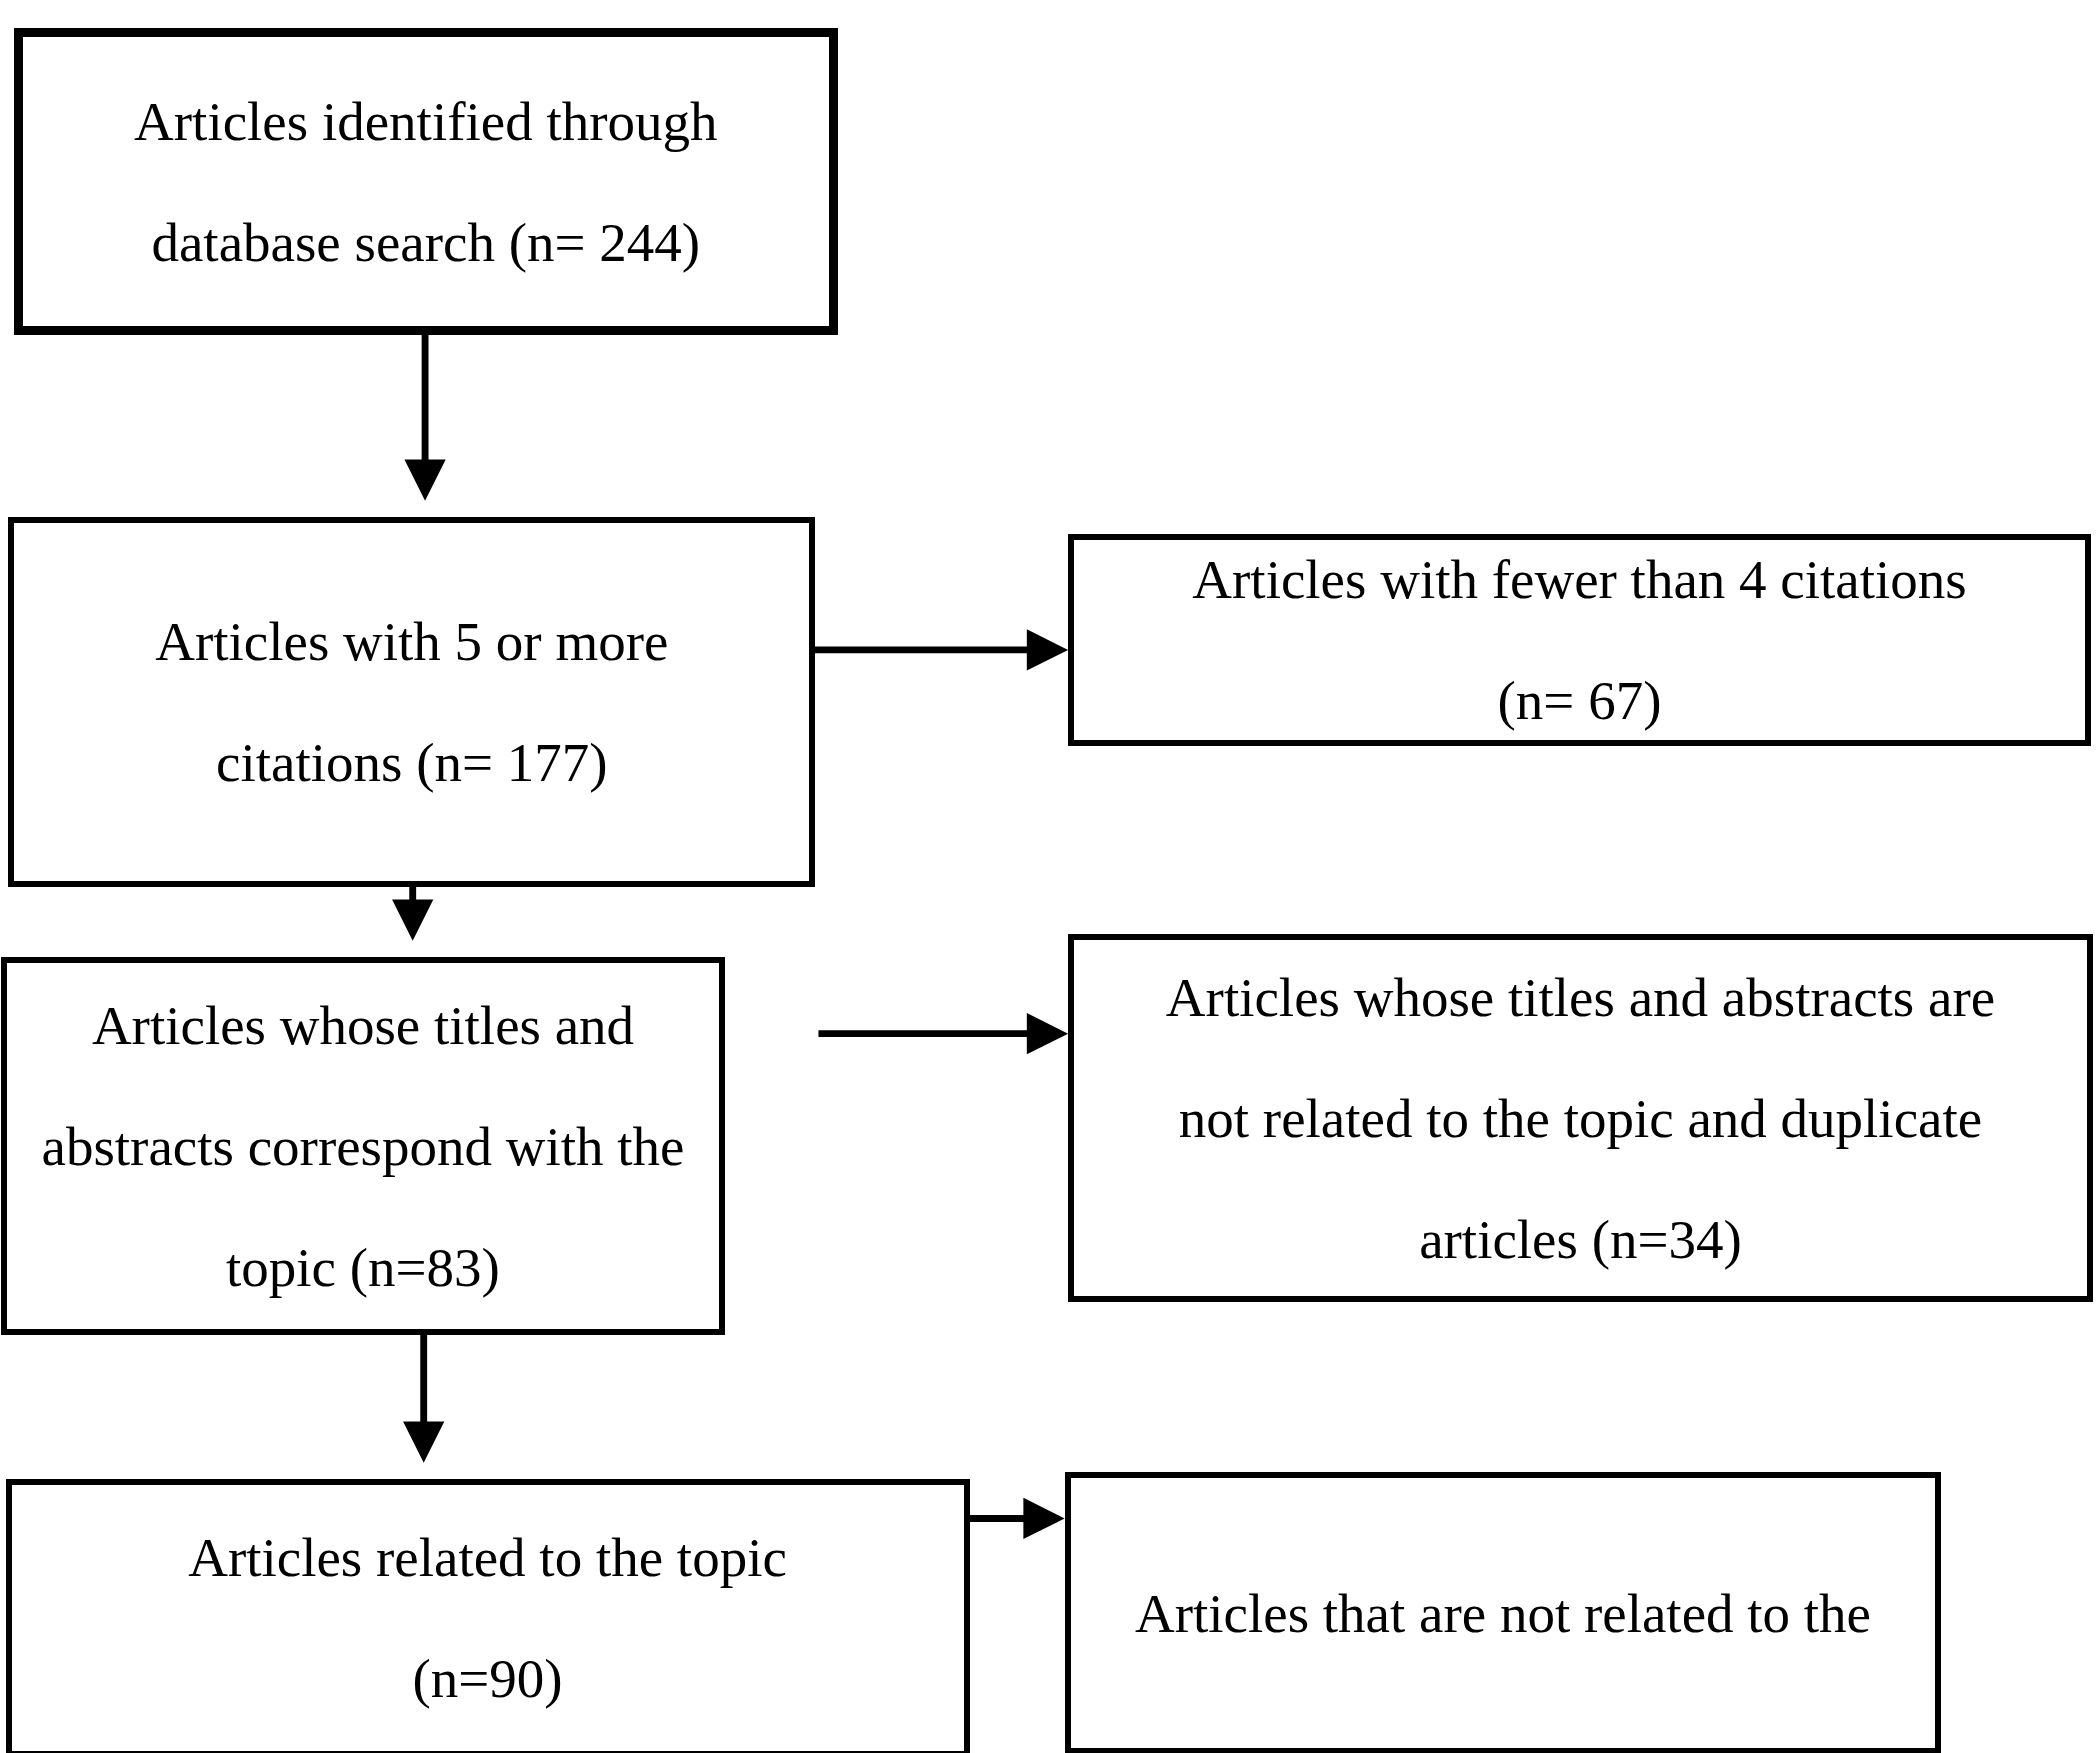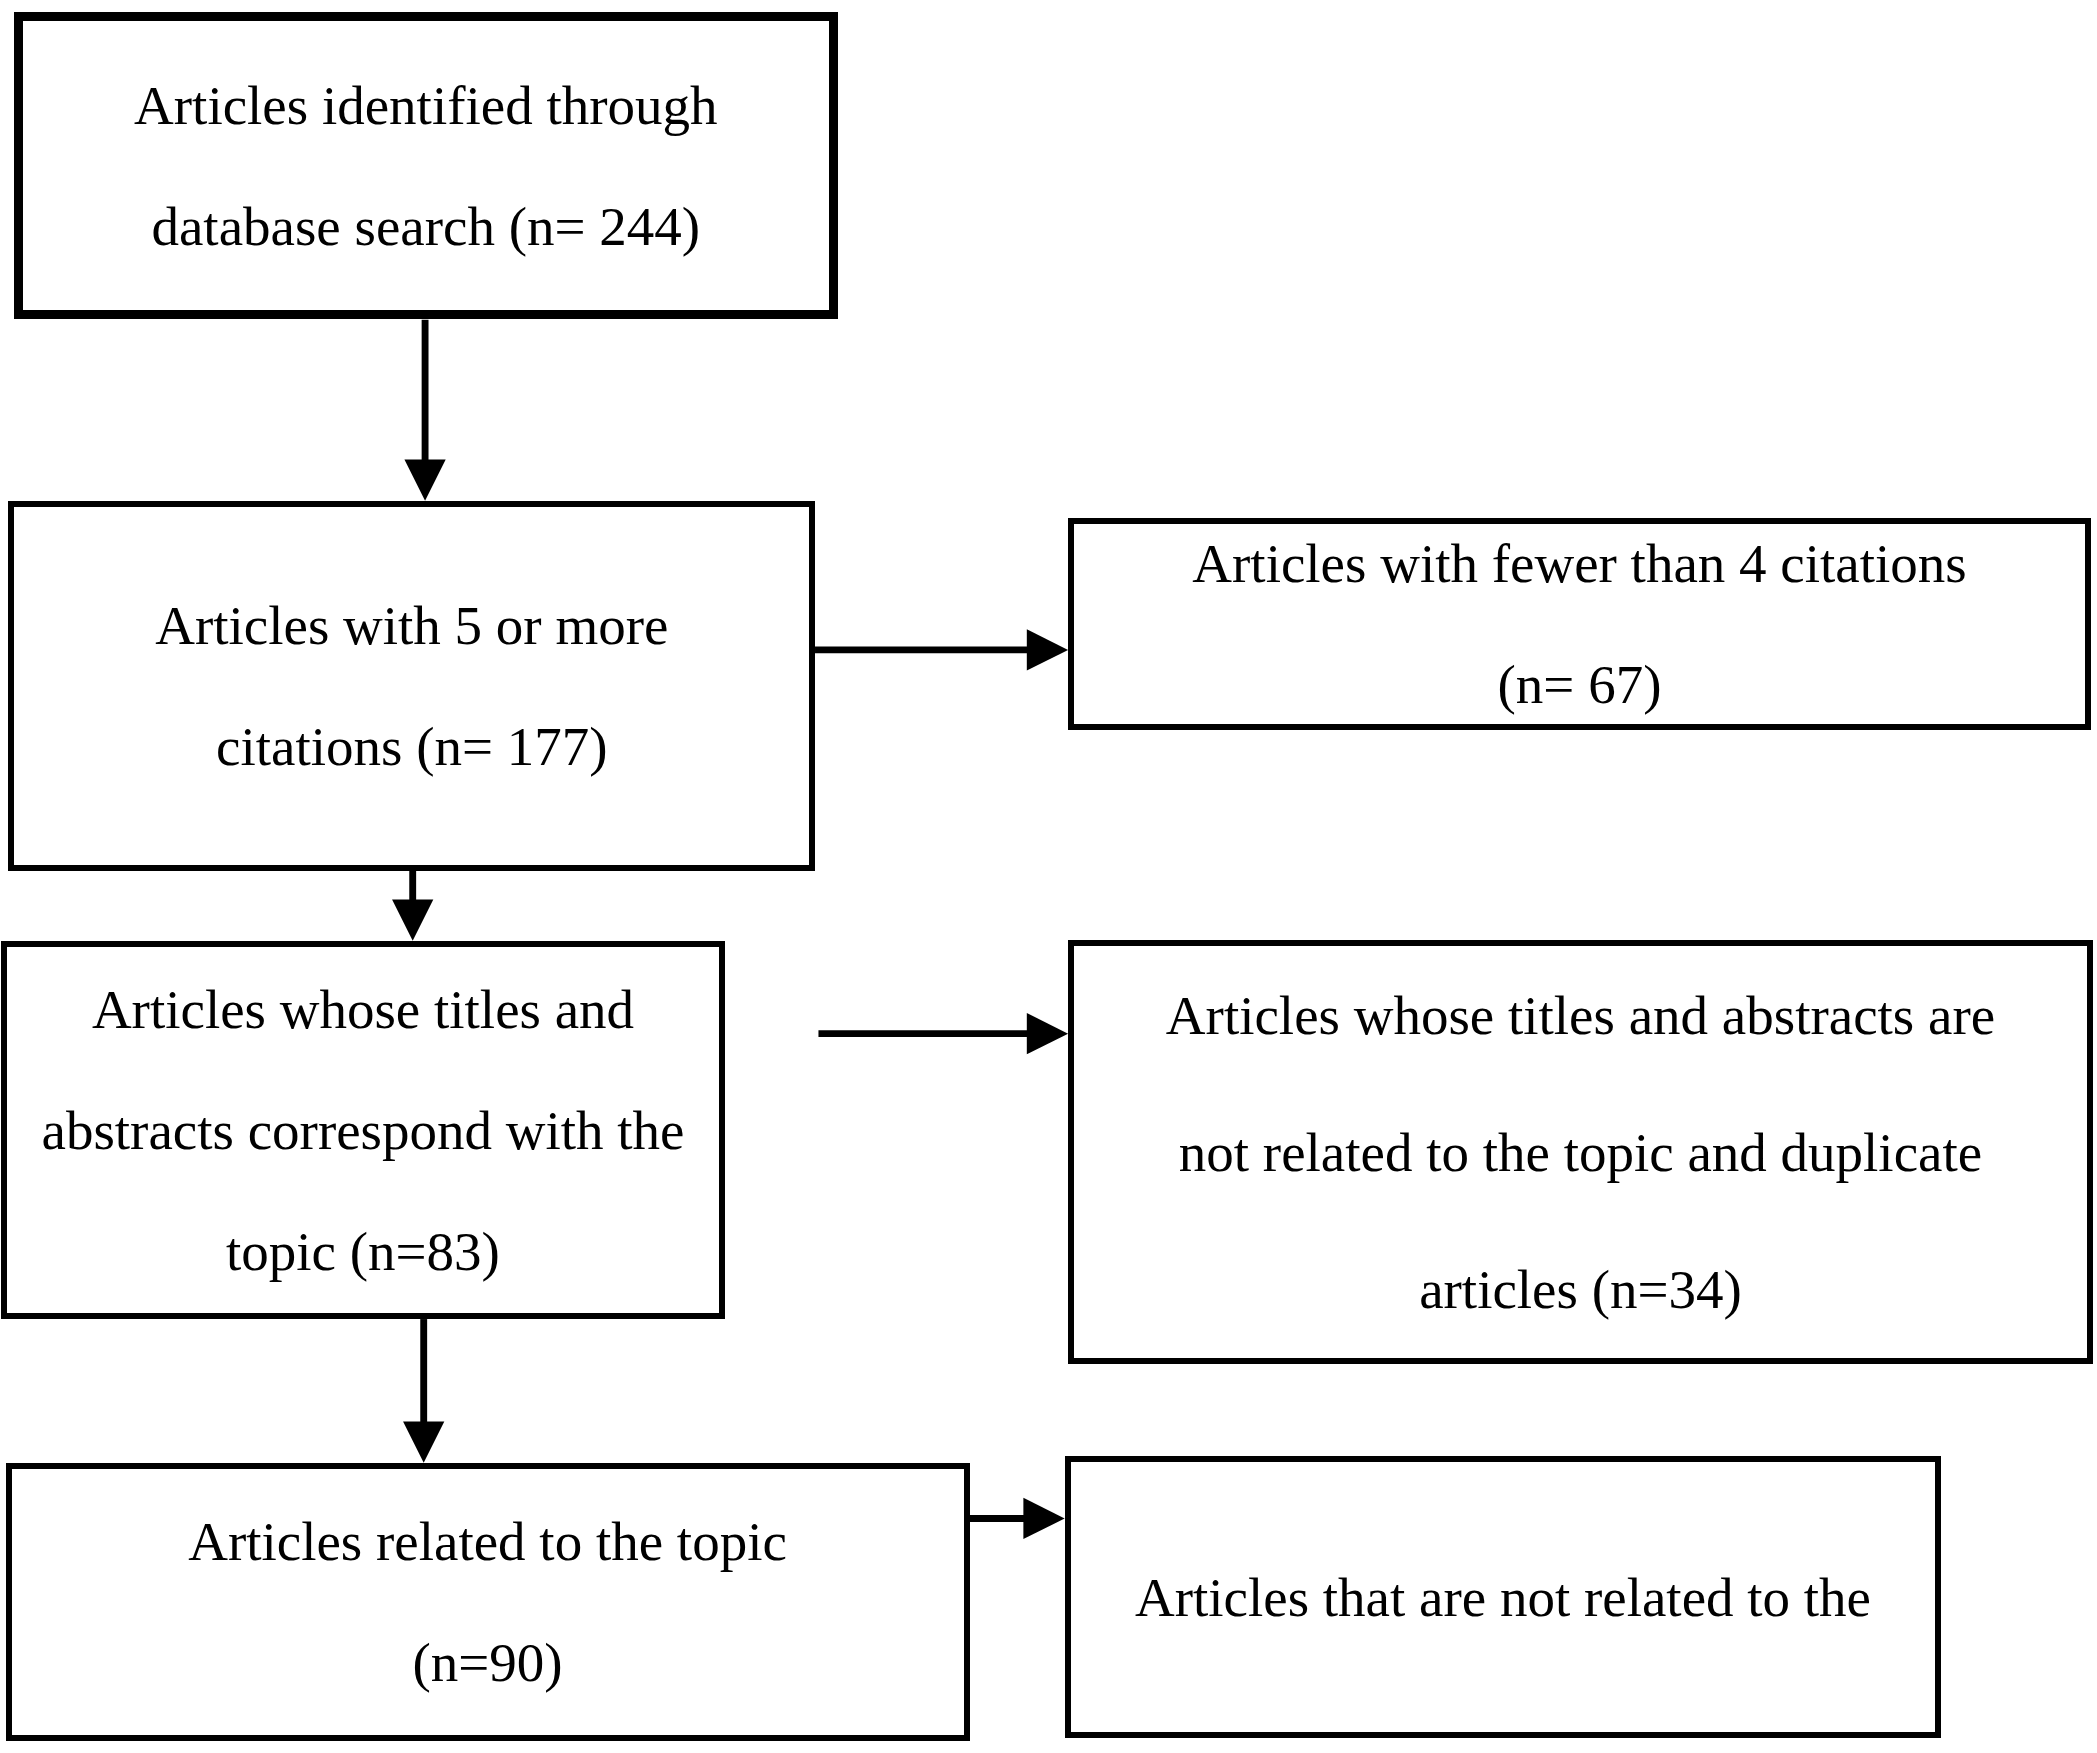--- a/index.html
+++ b/index.html
@@ -21,33 +21,34 @@
     background: #ffffff;
     box-sizing: border-box;
     display: flex;
     flex-direction: column;
     align-items: center;
     justify-content: center;
     text-align: center;
     font-size: 55px;
     line-height: 2.2;
     color: #000000;
+    margin-top: 16px;
   }
   .box .line {
     display: block;
     white-space: nowrap;
   }
   
   #box-identified { left: 13.8px;   top: 12.4px;   width: 824px; height: 307px; border-width: 9px; }
   
   #box-five-plus  { left: 8.3px;   top: 501px;  width: 807px; height: 370px; }
   #box-fewer4     { left: 1068px; top: 518px;  width: 1023px; height: 212px; }
   
   #box-correspond { left: 1px;    top: 941px; width: 724px; height: 378px; }
-  #box-notrel-dup { left: 1068px; top: 940px; width: 1025px; height: 424px; gap: 16px; }
+  #box-notrel-dup { left: 1068px; top: 918px; width: 1025px; height: 368px; }
   
   #box-related    { left: 5.5px;    top: 1463px; width: 964px; height: 278px; }
   #box-notrelated { left: 1065px; top: 1456px; width: 876px; height: 282px; }
 
   .arrows {
     position: absolute;
     left: 0; top: 0;
     width: 2097px;
     height: 1753px;
     pointer-events: none;

